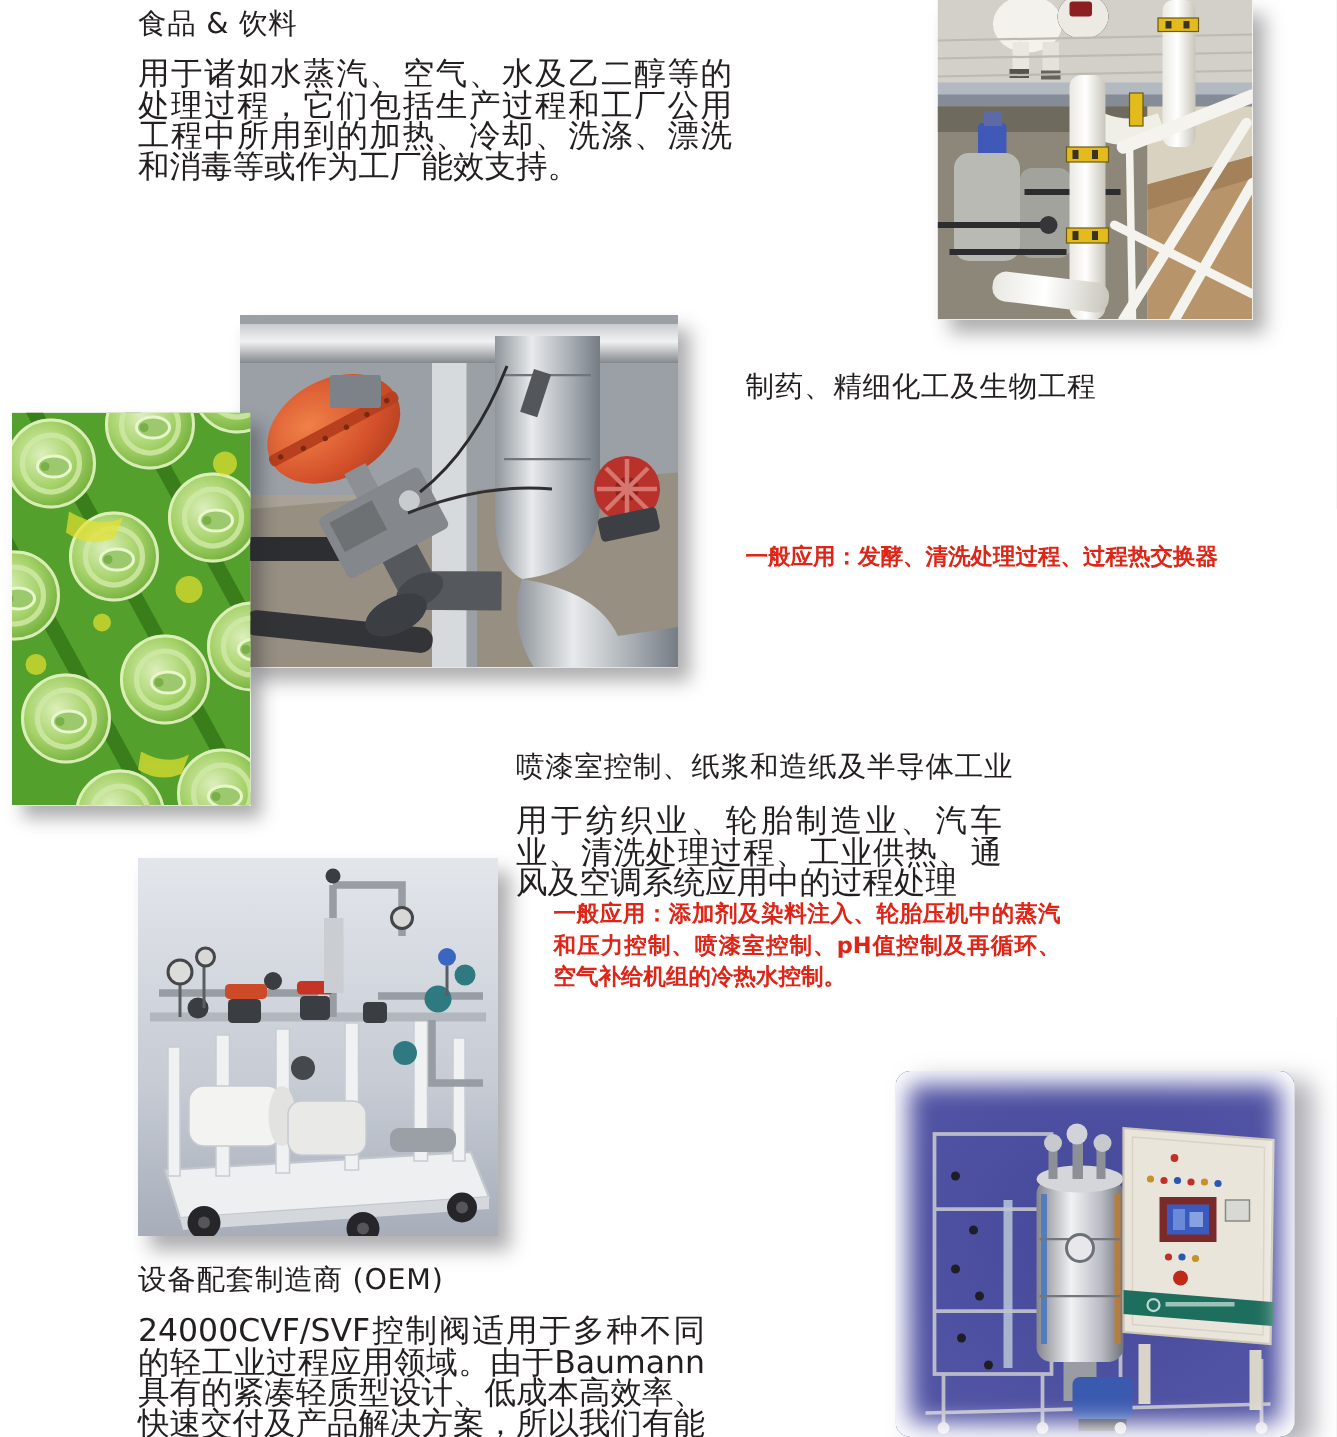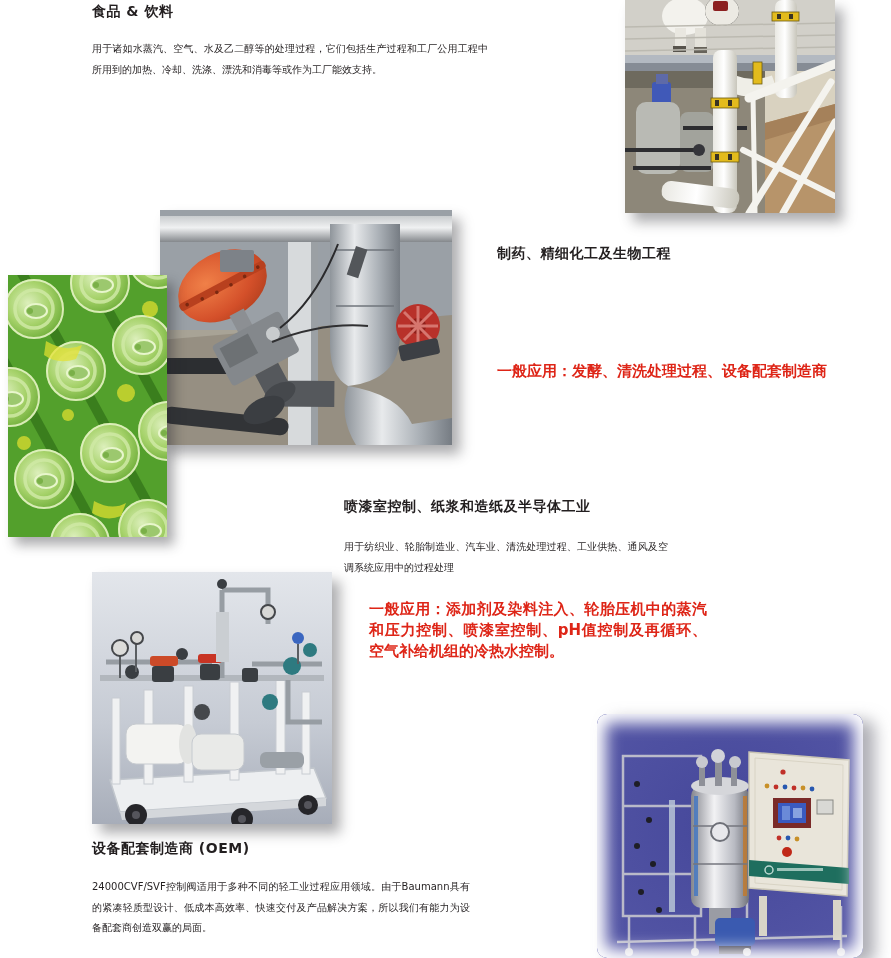--- a/index.html
+++ b/index.html
@@ -7,25 +7,25 @@
     --ink:#231f20;
     --bg:#ffffff;
   }
   html,body{margin:0;padding:0;background:#f0f0f0;}
   body{font-family:"DejaVu Sans","Liberation Sans",sans-serif;}
   .page{
     position:relative;width:891px;height:958px;background:var(--bg);
     margin:0 auto;overflow:hidden;color:var(--ink);
   }
   .sec-title{
-    position:absolute;font-size:14px;font-weight:bold;letter-spacing:.5px;
+    position:absolute;font-size:19px;font-weight:normal;letter-spacing:.5px;
     color:var(--ink);white-space:nowrap;
   }
   .sec-body{
-    position:absolute;font-size:10px;line-height:20.5px;color:var(--ink);
+    position:absolute;font-size:21px;line-height:20.5px;color:var(--ink);
     text-align:justify;
   }
   .sec-apps{
     position:absolute;font-size:15px;line-height:21px;font-weight:bold;
     color:var(--red);text-align:justify;
   }
   .photo{position:absolute;overflow:hidden;}
   .photo svg{display:block;width:100%;height:100%;}
   .shadowed{box-shadow:8px 9px 12px rgba(40,40,45,.38);}
   #photo-pipes  {left:625px;top:0;   width:210px;height:213px;}
@@ -53,21 +53,21 @@
 </style>
 </head>
 <body>
 
 <div class="page">
 
   <div class="sec-title" id="s1-title">食品 &amp; 饮料</div>
   <div class="sec-body" id="s1-body">用于诸如水蒸汽、空气、水及乙二醇等的处理过程，它们包括生产过程和工厂公用工程中所用到的加热、冷却、洗涤、漂洗和消毒等或作为工厂能效支持。</div>
 
   <div class="sec-title" id="s2-title">制药、精细化工及生物工程</div>
-  <div class="sec-apps" id="s2-apps">一般应用：发酵、清洗处理过程、设备配套制造商</div>
+  <div class="sec-apps" id="s2-apps">一般应用：发酵、清洗处理过程、过程热交换器</div>
 
   <div class="sec-title" id="s3-title">喷漆室控制、纸浆和造纸及半导体工业</div>
   <div class="sec-body" id="s3-body">用于纺织业、轮胎制造业、汽车业、清洗处理过程、工业供热、通风及空调系统应用中的过程处理</div>
   <div class="sec-apps" id="s3-apps">一般应用：添加剂及染料注入、轮胎压机中的蒸汽和压力控制、喷漆室控制、pH值控制及再循环、空气补给机组的冷热水控制。</div>
 
   <div class="sec-title" id="s4-title">设备配套制造商 (OEM)</div>
   <div class="sec-body" id="s4-body">24000CVF/SVF控制阀适用于多种不同的轻工业过程应用领域。由于Baumann具有的紧凑轻质型设计、低成本高效率、快速交付及产品解决方案，所以我们有能力为设备配套商创造双赢的局面。</div>
 
   <div class="photo shadowed" id="photo-pipes">
     <svg viewBox="0 0 210 213">

